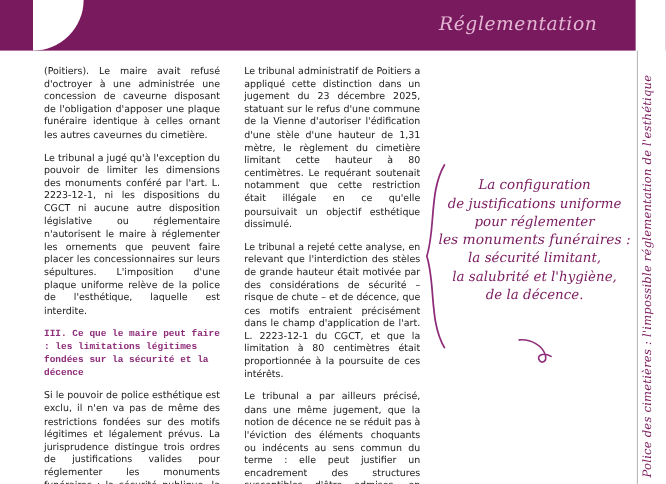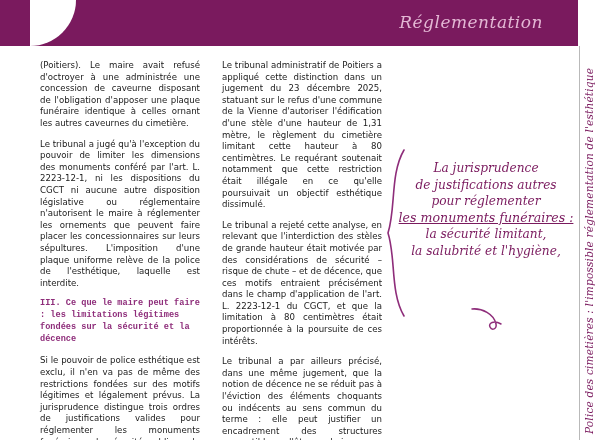--- a/index.html
+++ b/index.html
@@ -119,21 +119,21 @@
     top: 160px;
     width: 176px;
     color: #7a1a5e;
     font-family: "DejaVu Serif", serif;
     font-style: italic;
     font-size: 12.2px;
     line-height: 16.6px;
     text-align: center;
   }
   .pullquote .ln { display: block; white-space: nowrap; }
-  .pullquote .big { font-size: 12.6px; text-decoration: underline; }
+  .pullquote .big { font-size: 12.6px; }
 
   .brace {
     position: absolute;
     left: 382px;
     top: 148px;
     width: 26px;
     height: 170px;
   }
   .swirl-bottom {
     position: absolute;
@@ -169,25 +169,26 @@
     <p>Le tribunal administratif de Poitiers a appliqué cette distinction dans un jugement du 23 décembre 2025, statuant sur le refus d'une commune de la Vienne d'autoriser l'édification d'une stèle d'une hauteur de 1,31 mètre, le règlement du cimetière limitant cette hauteur à 80 centimètres. Le requérant soutenait notamment que cette restriction était illégale en ce qu'elle poursuivait un objectif esthétique dissimulé.</p>
     <p>Le tribunal a rejeté cette analyse, en relevant que l'interdiction des stèles de grande hauteur était motivée par des considérations de sécurité – risque de chute – et de décence, que ces motifs entraient précisément dans le champ d'application de l'art. L. 2223-12-1 du CGCT, et que la limitation à 80 centimètres était proportionnée à la poursuite de ces intérêts.</p>
     <p>Le tribunal a par ailleurs précisé, dans une même jugement, que la notion de décence ne se réduit pas à l'éviction des éléments choquants ou indécents au sens commun du terme : elle peut justifier un encadrement des structures susceptibles d'être admises, en termes de coloris, de taille ou de configuration, afin de préserver la sobriété attendue</p>
   </div>
 
   <svg class="brace" viewBox="0 0 26 170">
     <path d="M22 2 C8 26, 14 60, 6 85 C14 110, 8 144, 22 168" fill="none" stroke="#8e2d7a" stroke-width="1.6" stroke-linecap="round"></path>
   </svg>
 
   <div class="pullquote">
-    <span class="ln">La jurisprudence</span>
-    <span class="ln">de justifications autres</span>
+    <span class="ln">La configuration</span>
+    <span class="ln">de justifications uniforme</span>
     <span class="ln">pour réglementer</span>
     <span class="ln big">les monuments funéraires :</span>
     <span class="ln">la sécurité limitant,</span>
     <span class="ln">la salubrité et l'hygiène,</span>
+    <span class="ln">de la décence.</span>
   </div>
 
   <svg class="swirl-bottom" viewBox="0 0 34 26">
     <path d="M2 3 C12 2, 24 8, 26 18 C27 23, 22 25, 20 21 C18 17, 24 14, 31 18" fill="none" stroke="#8e2d7a" stroke-width="1.5" stroke-linecap="round"></path>
   </svg>
 
 </div>
 
 </body></html>

